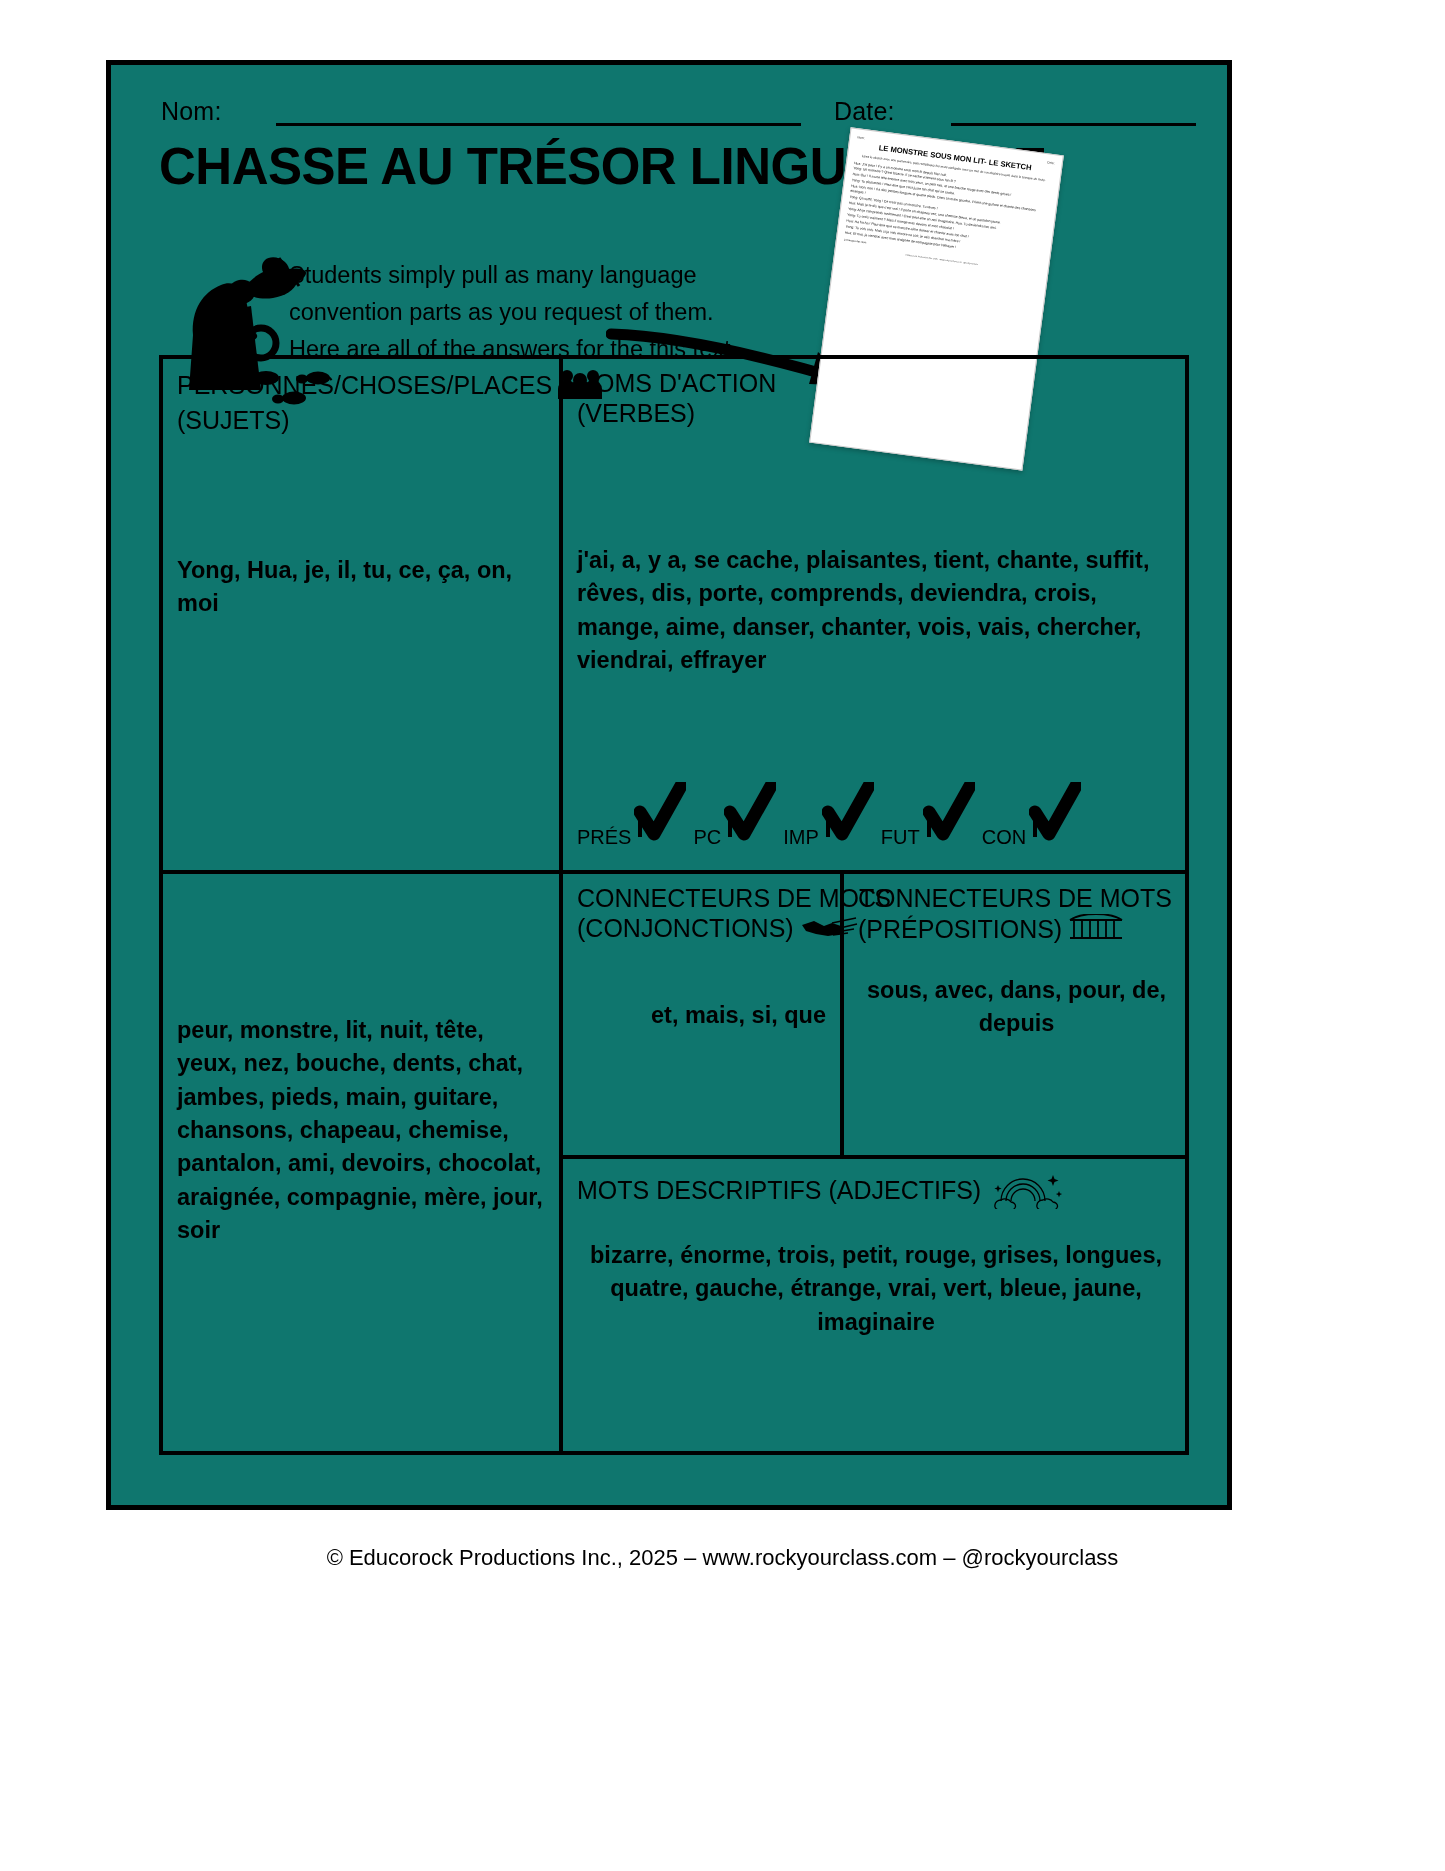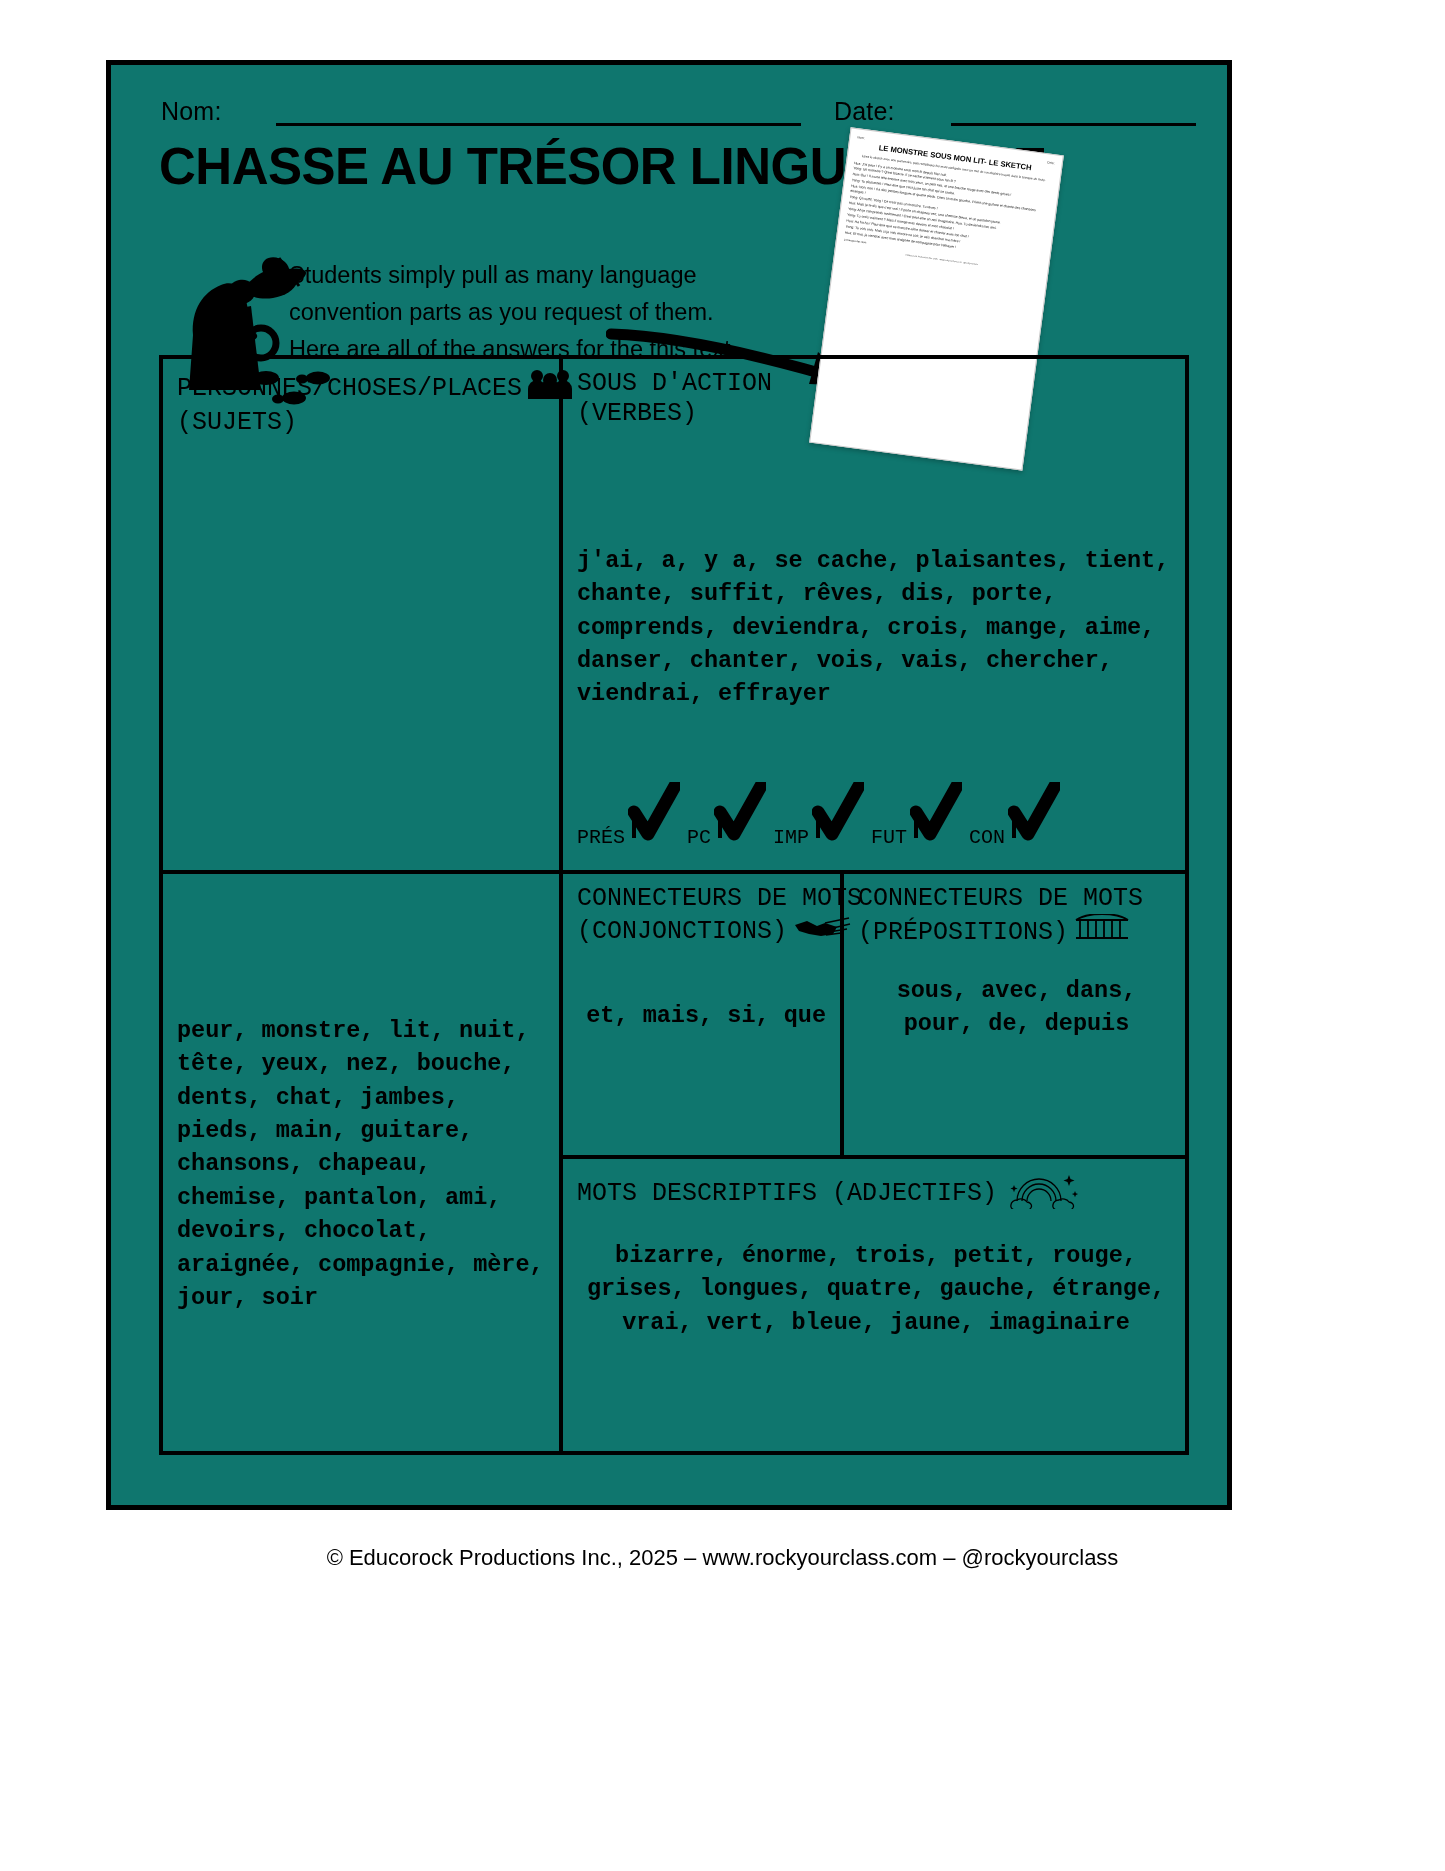--- a/index.html
+++ b/index.html
@@ -30,21 +30,21 @@
   .mini-hdr{font-size:3.1px;display:flex;justify-content:space-between;color:#222;margin-bottom:2px;}
   .mini-title{font-size:7.6px;font-weight:700;text-align:center;line-height:1.12;margin-bottom:3px;}
   .mini-sub{font-size:3.2px;text-align:center;line-height:1.25;margin-bottom:4px;color:#111;}
   .mini-body{font-size:3.45px;line-height:1.33;color:#111;}
   .mini-body p{margin:0 0 1.4px 0;}
   .mini-words{font-size:2.5px;line-height:1.24;color:#111;margin-top:4px;}
   .mini-words p{margin:0;}
   .mini-foot{font-size:2.1px;text-align:center;margin-top:4px;color:#333;}
 
   
-  .grid{position:absolute;left:48px;top:290px;width:1030px;height:1100px;border:4px solid #000;box-sizing:border-box;font-family:Liberation Mono, monospace;}
+  .grid{position:absolute;left:48px;top:290px;width:1030px;height:1100px;border:4px solid #000;box-sizing:border-box;}
   .cell{position:absolute;box-sizing:border-box;}
   .cell-hd{font-size:25px;line-height:1.18;padding:10px 0 0 14px;white-space:nowrap;}
   .cell-body{font-size:23.5px;font-weight:700;line-height:1.42;padding:0 14px;}
 
   
   .c-subj{left:0;top:0;width:400px;height:515px;border-right:4px solid #000;border-bottom:4px solid #000;}
   .c-subj .cell-body{position:absolute;left:0;top:195px;width:100%;box-sizing:border-box;}
   
   .c-verb{left:400px;top:0;width:626px;height:515px;border-bottom:4px solid #000;}
   .c-verb .cell-body{position:absolute;left:0;top:185px;width:100%;box-sizing:border-box;}
@@ -161,25 +161,26 @@
                 <circle cx="9" cy="7" r="6"></circle>
                 <circle cx="35" cy="7" r="6"></circle>
                 <path d="M0 30 V20 a9 9 0 0 1 18 0 V30 Z"></path>
                 <path d="M26 30 V20 a9 9 0 0 1 18 0 V30 Z"></path>
                 <circle cx="22" cy="11" r="7"></circle>
                 <path d="M11 30 V22 a11 11 0 0 1 22 0 V30 Z"></path>
               </g>
             </svg></span>
         <div>(SUJETS)</div>
       </div>
+      <div class="cell-body">Yong, Hua, je, il, tu, ce, ça, on, moi</div>
     </div>
 
     <div class="cell c-verb">
       <div class="cell-hd">
-        <span>SOUS D'ACTION</span>
+        <span>NOMS D'ACTION</span>
         <div>(VERBES)</div>
       </div>
       <div class="cell-body">j'ai, a, y a, se cache, plaisantes, tient, chante, suffit, rêves, dis, porte, comprends, deviendra, crois, mange, aime, danser, chanter, vois, vais, chercher, viendrai, effrayer</div>
 
       <div class="tenses">
         <div class="tense">
           <span class="tense-lbl">PRÉS</span>
           <span class="chkwrap"><span class="chk"></span>
             <svg class="tick" viewBox="0 0 52 62">
                 <path d="M6 30 L20 52 L48 2" stroke="#000" stroke-width="13" fill="none" stroke-linecap="round" stroke-linejoin="round"></path>

